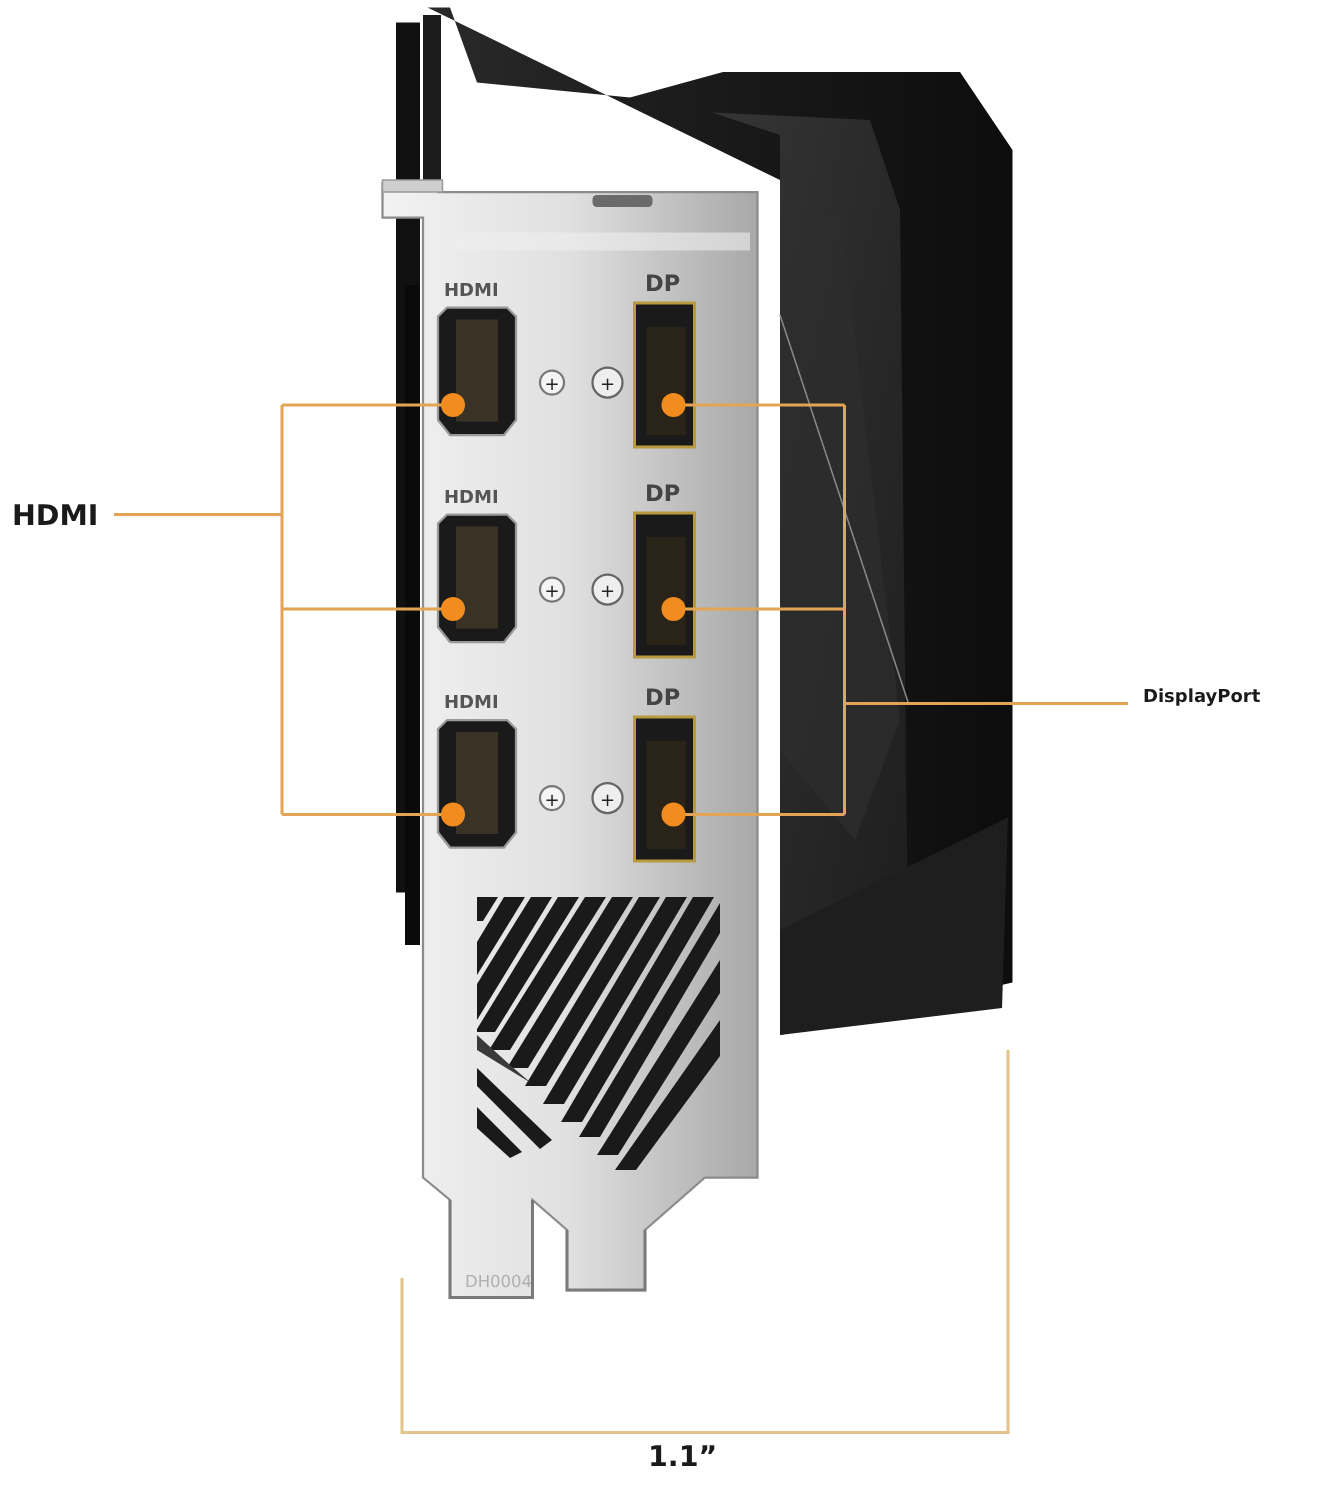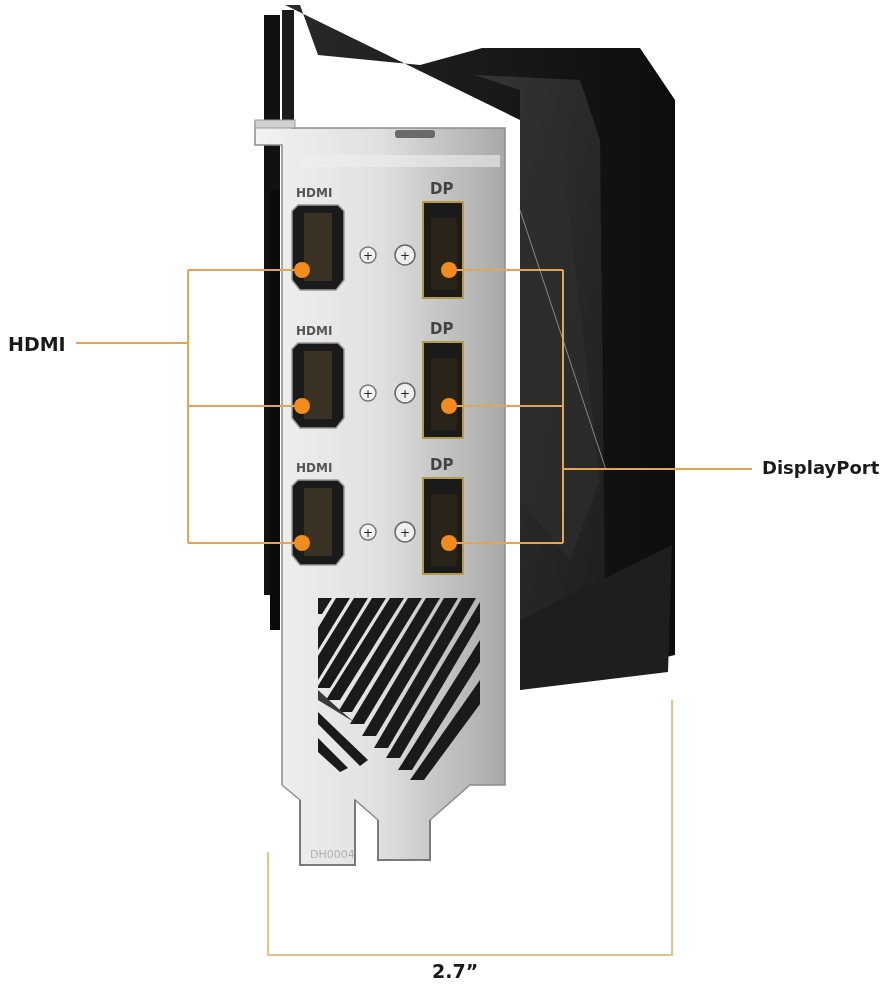--- a/index.html
+++ b/index.html
@@ -1,20 +1,20 @@
 <!DOCTYPE html>
 <html><head>
 <meta charset="utf-8">
 <style>
   html, body { margin:0; padding:0; background:#ffffff; }
   body { width:887px; height:1000px; position:relative; overflow:hidden; font-family:"DejaVu Sans", sans-serif; }
   #stage { position:absolute; left:0; top:0; width:887px; height:1000px; }
   .label { position:absolute; font-family:"DejaVu Sans", sans-serif; font-weight:bold; color:#1a1a1a; }
   #lbl-hdmi { left:8px; top:333px; font-size:19px; }
-  #lbl-dp { left:762px; top:457px; font-size:18px; }
+  #lbl-dp { left:762px; top:457px; font-size:12px; }
   #lbl-dim { left:432px; top:960px; font-size:19px; }
   .port-text { font-family:"DejaVu Sans", sans-serif; font-weight:bold; }
 </style>
 </head>
 <body>
 
 <div id="stage">
 <svg width="887" height="1000" viewBox="0 0 887 1000">
   <defs>
     <linearGradient id="bracketGrad" x1="0" y1="0" x2="1" y2="0">
@@ -158,14 +158,14 @@
     <circle cx="449" cy="543" r="8"></circle>
   </g>
 
   <g stroke="#e2c38a" stroke-width="2" fill="none">
     <polyline points="268,852 268,955 672,955 672,700"></polyline>
   </g>
 </svg>
 
 <div class="label" id="lbl-hdmi">HDMI</div>
 <div class="label" id="lbl-dp">DisplayPort</div>
-<div class="label" id="lbl-dim">2.7”</div>
+<div class="label" id="lbl-dim">1.1”</div>
 </div>
 
 </body></html>

